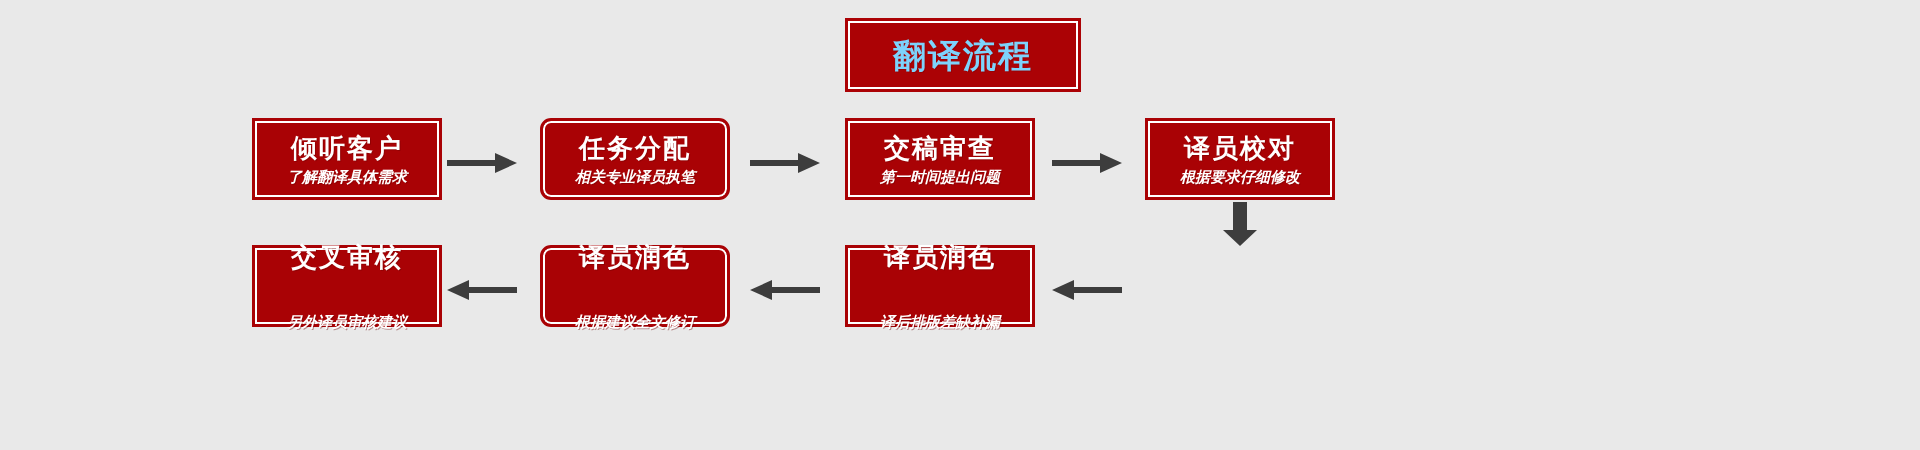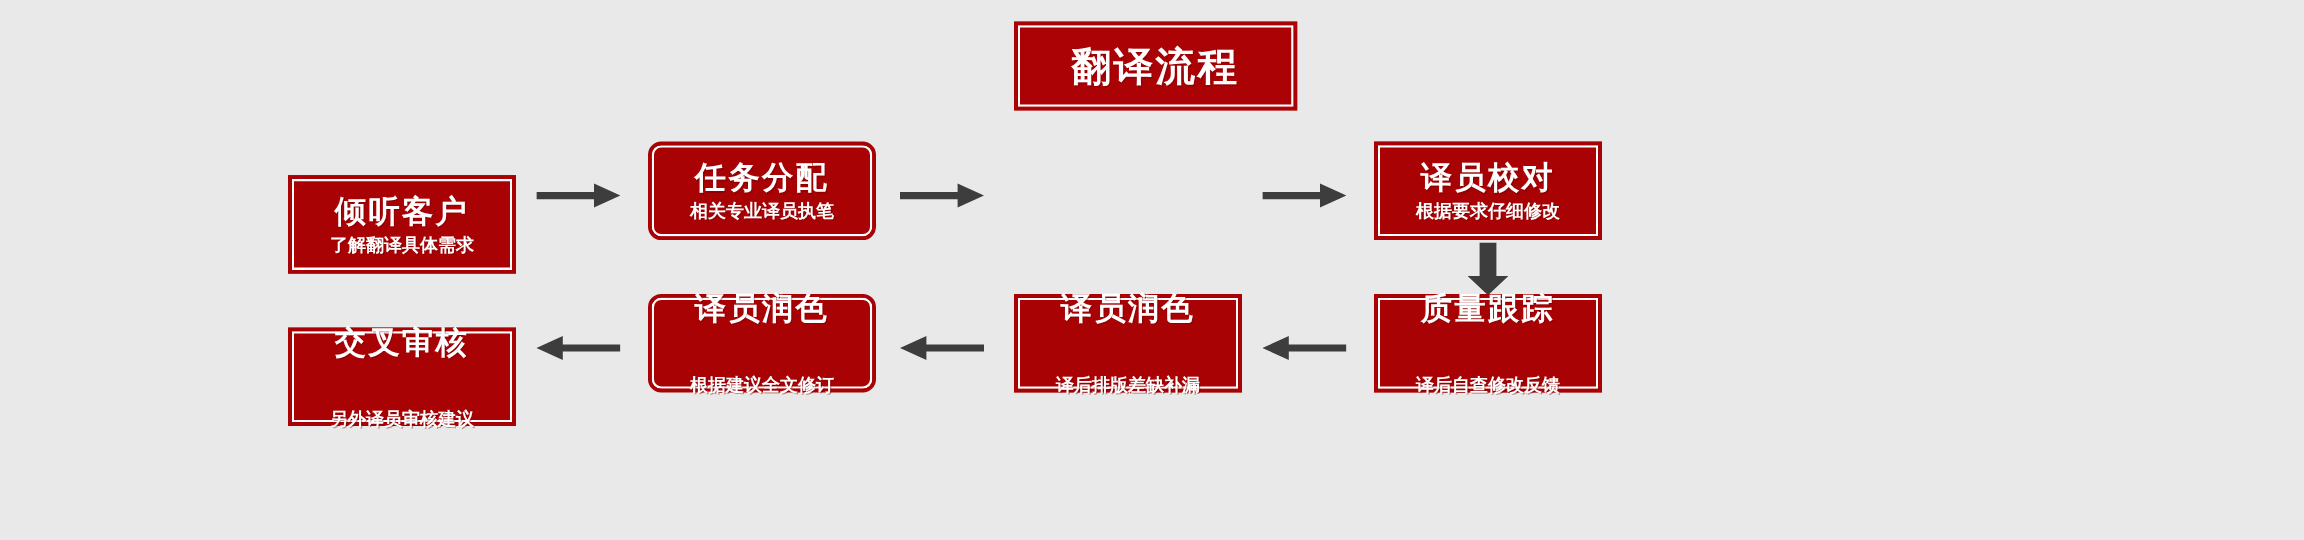--- a/index.html
+++ b/index.html
@@ -30,21 +30,21 @@
     height: 74px;
     background: #ab0205;
     border: 3px solid #ab0205;
     box-shadow: inset 0 0 0 2px #ffffff;
     box-sizing: border-box;
     display: flex;
     align-items: center;
     justify-content: center;
   }
   .title-box .title-text {
-    color: #ffffff;
+    color: #7dd3fc;
     font-size: 33px;
     font-weight: bold;
     letter-spacing: 2px;
     line-height: 1;
     text-shadow: 1px 1px 0 rgba(120,0,0,0.35);
   }
 
   
   .node {
     position: absolute;
@@ -71,33 +71,34 @@
   }
   .node .node-sub {
     color: #ffffff;
     font-size: 15px;
     font-weight: bold;
     letter-spacing: 0px;
     line-height: 1.2;
     margin-top: 4px;
     text-shadow: 1px 1px 0 rgba(110,0,0,0.4);
     white-space: nowrap;
+    font-style: italic;
   }
 
   
   .arrow {
     position: absolute;
   }
   .arrow svg { display: block; }
 
   
   .r1 { top: 118px; }
   .r2 { top: 245px; gap: 37px; }
 
-  .c1 { left: 240px; margin-top: 28px; }
+  .c1 { left: 252px; }
   .c2 { left: 540px; border-radius: 11px; }
   .c3 { left: 845px; }
   .c4 { left: 1145px; text-align: center; }
 
   .arrow-h-r1 { top: 150px; }
   .arrow-h-r2 { top: 277px; }
 
   .ah1 { left: 447px; }
   .ah2 { left: 750px; }
   .ah3 { left: 1052px; }
@@ -128,20 +129,24 @@
     <span class="node-title">任务分配</span>
     <span class="node-sub">相关专业译员执笔</span>
   </div>
 
   <div class="arrow arrow-h-r1 ah2">
     <svg width="70" height="26" viewBox="0 0 70 26">
       <path d="M0 10 H48 V3 L70 13 L48 23 V16 H0 Z" fill="#3d3d3d"></path>
     </svg>
   </div>
 
+  <div class="node r1 c3">
+    <span class="node-title">交稿审查</span>
+    <span class="node-sub">第一时间提出问题</span>
+  </div>
 
   <div class="arrow arrow-h-r1 ah3">
     <svg width="70" height="26" viewBox="0 0 70 26">
       <path d="M0 10 H48 V3 L70 13 L48 23 V16 H0 Z" fill="#3d3d3d"></path>
     </svg>
   </div>
 
   <div class="node r1 c4">
     <span class="node-title">译员校对</span>
     <span class="node-sub">根据要求仔细修改</span>
@@ -179,18 +184,14 @@
     <span class="node-title">译员润色</span>
     <span class="node-sub">译后排版差缺补漏</span>
   </div>
 
   <div class="arrow arrow-h-r2 ah3">
     <svg width="70" height="26" viewBox="0 0 70 26">
       <path d="M70 10 H22 V3 L0 13 L22 23 V16 H70 Z" fill="#3d3d3d"></path>
     </svg>
   </div>
 
-  <div class="node r2 c4">
-    <span class="node-title">质量跟踪</span>
-    <span class="node-sub">译后自查修改反馈</span>
-  </div>
 
 </div>
 
 </body></html>

